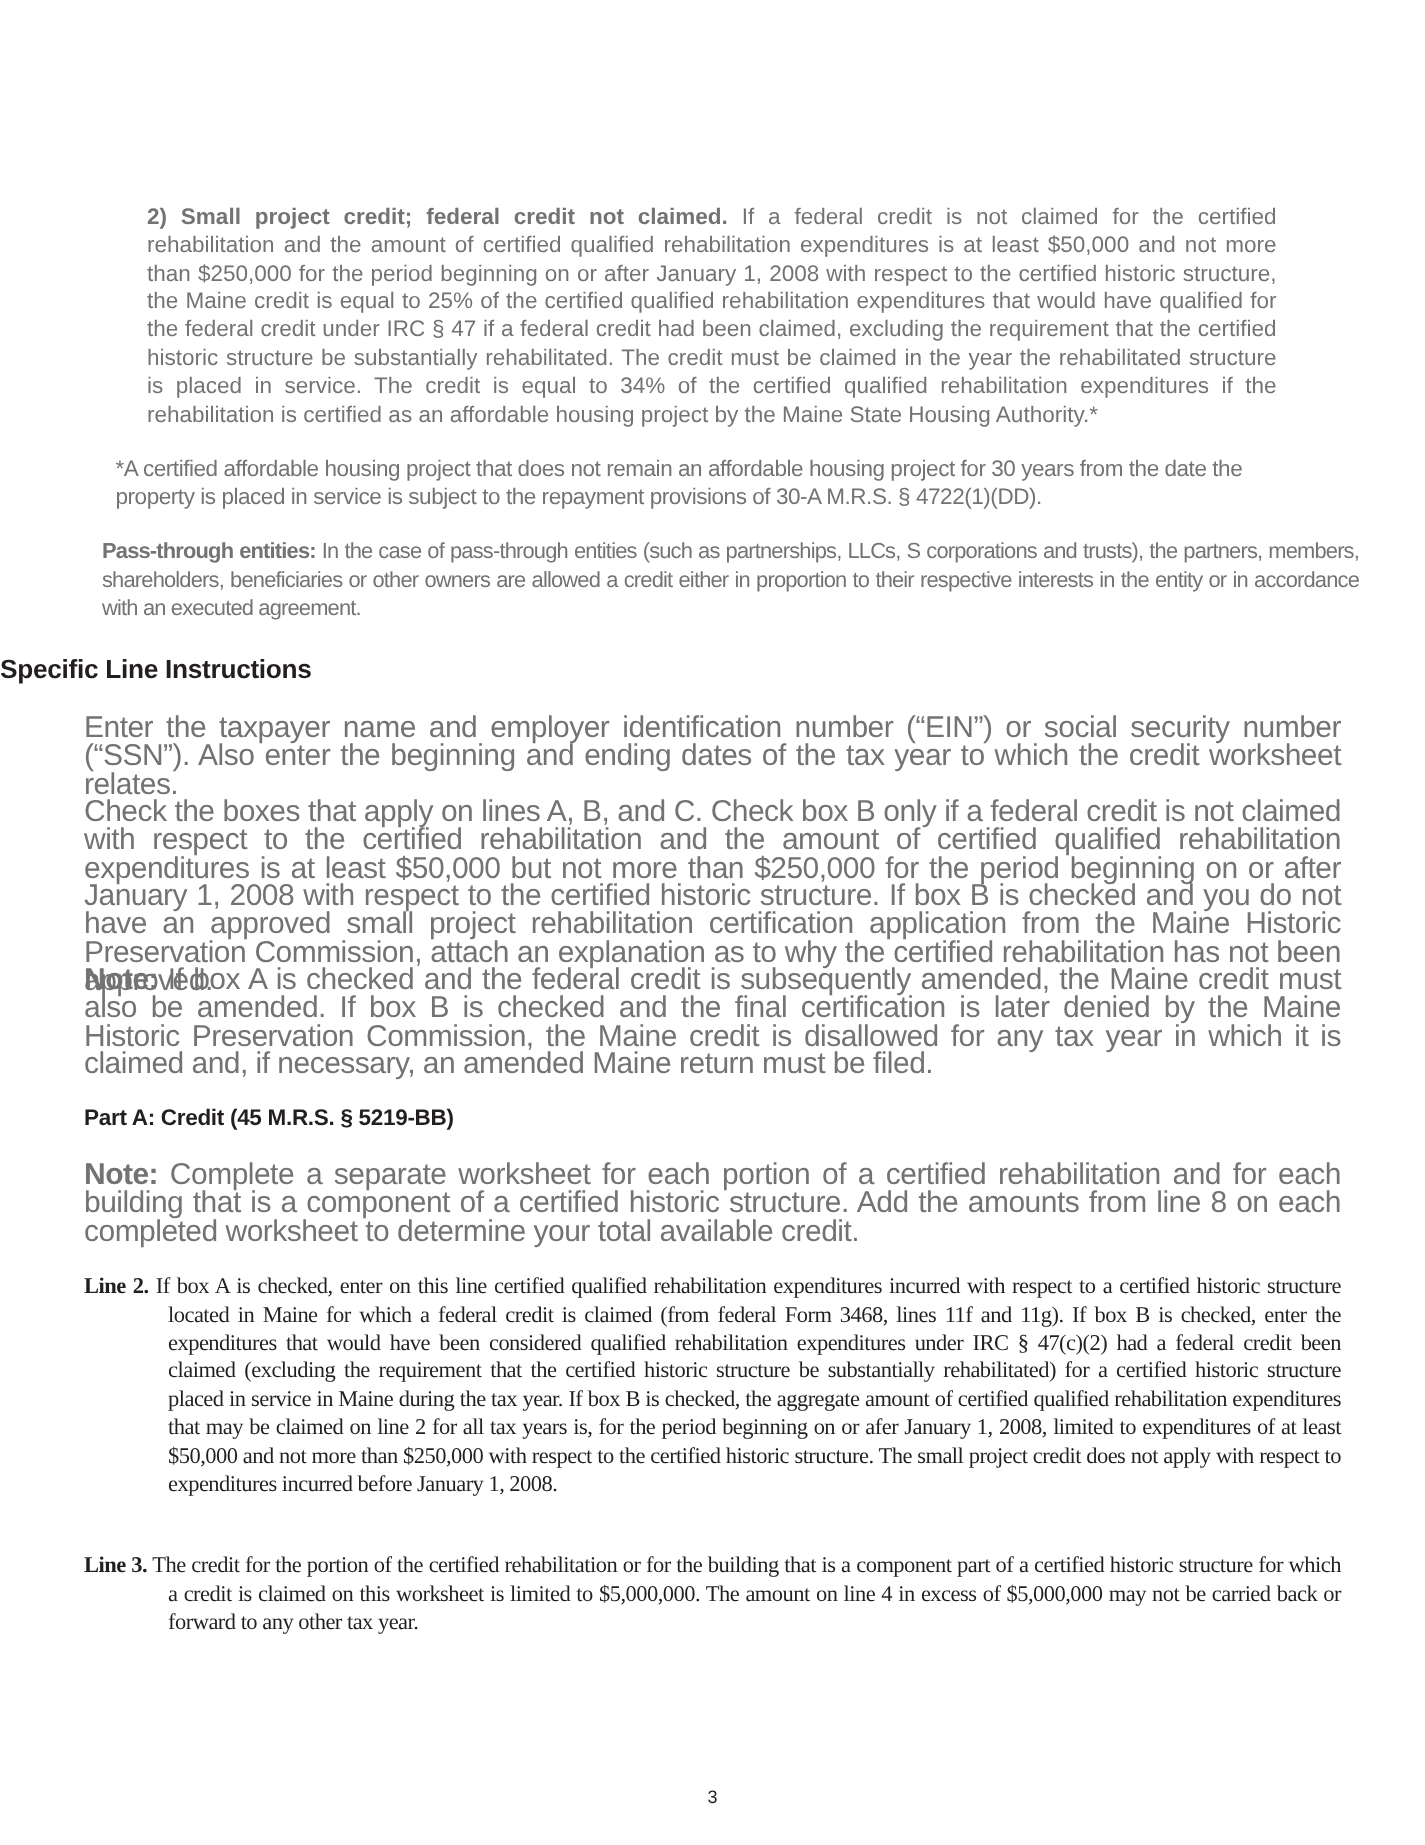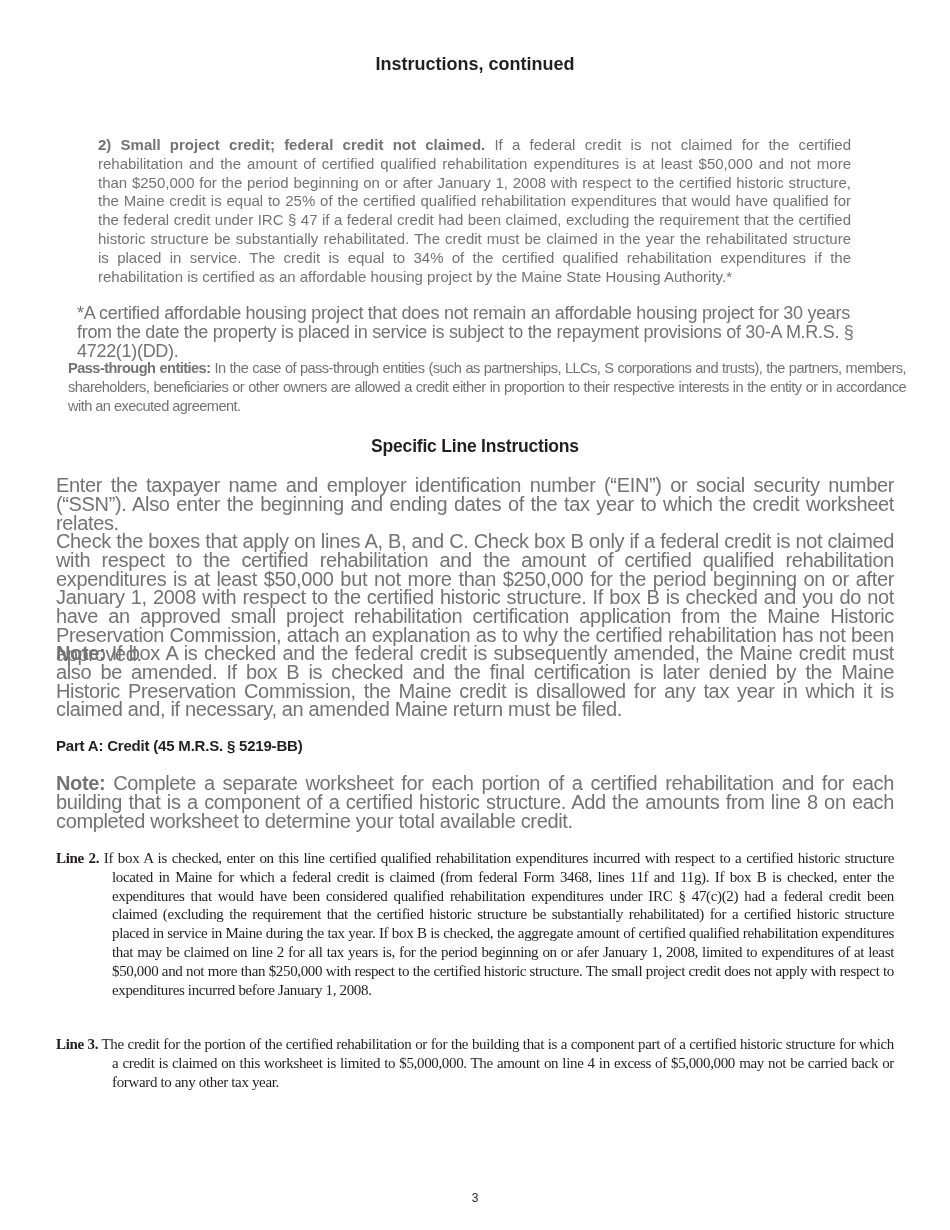--- a/index.html
+++ b/index.html
@@ -11,24 +11,24 @@
     position: absolute; left: 0; top: 53px; width: 950px; text-align: center;
     font-weight: bold; font-size: 18px; line-height: 22px; color: #231f20;
   }
   .p {
     position: absolute; font-size: 15px; line-height: 18.8px; text-align: justify;
     color: #737373;
   }
   .p b { font-weight: bold; }
   .cond { font-size: 20px; letter-spacing: -0.35px; }
   .small-proj { left: 98px; top: 136px; width: 753px; }
-  .footnote { left: 77px; top: 304px; width: 790px; text-align: left; letter-spacing: -0.3px; font-size: 18px; }
+  .footnote { left: 77px; top: 304px; width: 790px; text-align: left; letter-spacing: -0.3px; font-size: 15px; }
   .passthru { left: 56px; top: 359px; width: 838px; font-size: 14.6px; letter-spacing: -0.55px; margin-left: 12px; }
   .section-head {
-    position: absolute; left: 0; top: 436px; width: 950px; text-align: center;
+    position: absolute; left: 0; top: 436px; width: 950px; text-align: left;
     font-weight: bold; font-size: 17.5px; letter-spacing: -0.2px;
   }
   .enter { left: 56px; top: 476px; width: 838px; }
   .check { left: 56px; top: 532px; width: 838px; }
   .note1 { left: 56px; top: 644px; width: 838px; }
   .parta {
     position: absolute; left: 56px; top: 737px; font-weight: bold; font-size: 15px;
     letter-spacing: -0.2px;
   }
   .note2 { left: 56px; top: 774px; width: 838px; }
@@ -40,21 +40,20 @@
   .line5 { top: 1035px; }
   .pagenum {
     position: absolute; left: 0; width: 950px; top: 1191px; text-align: center;
     font-size: 12px; color: #231f20;
   }
 </style>
 </head>
 <body>
 
 <div class="title">
-  <div>Instructions, continued</div>
 </div>
 
 <div class="p small-proj"><b>2) Small project credit; federal credit not claimed.</b><span> If a federal credit is not claimed for the certified rehabilitation and the amount of certified qualified rehabilitation expenditures is at least $50,000 and not more than $250,000 for the period beginning on or after January 1, 2008 with respect to the certified historic structure, the Maine credit is equal to 25% of the certified qualified rehabilitation expenditures that would have qualified for the federal credit under IRC § 47 if a federal credit had been claimed, excluding the requirement that the certified historic structure be substantially rehabilitated. The credit must be claimed in the year the rehabilitated structure is placed in service. The credit is equal to 34% of the certified qualified rehabilitation expenditures if the rehabilitation is certified as an affordable housing project by the Maine State Housing Authority.*</span></div>
 
 <div class="p footnote">*A certified affordable housing project that does not remain an affordable housing project for 30 years from the date the property is placed in service is subject to the repayment provisions of 30-A M.R.S. § 4722(1)(DD).</div>
 
 <div class="p passthru"><b>Pass-through entities:</b><span> In the case of pass-through entities (such as partnerships, LLCs, S corporations and trusts), the partners, members, shareholders, beneficiaries or other owners are allowed a credit either in proportion to their respective interests in the entity or in accordance with an executed agreement.</span></div>
 
 <div class="section-head">Specific Line Instructions</div>
 

